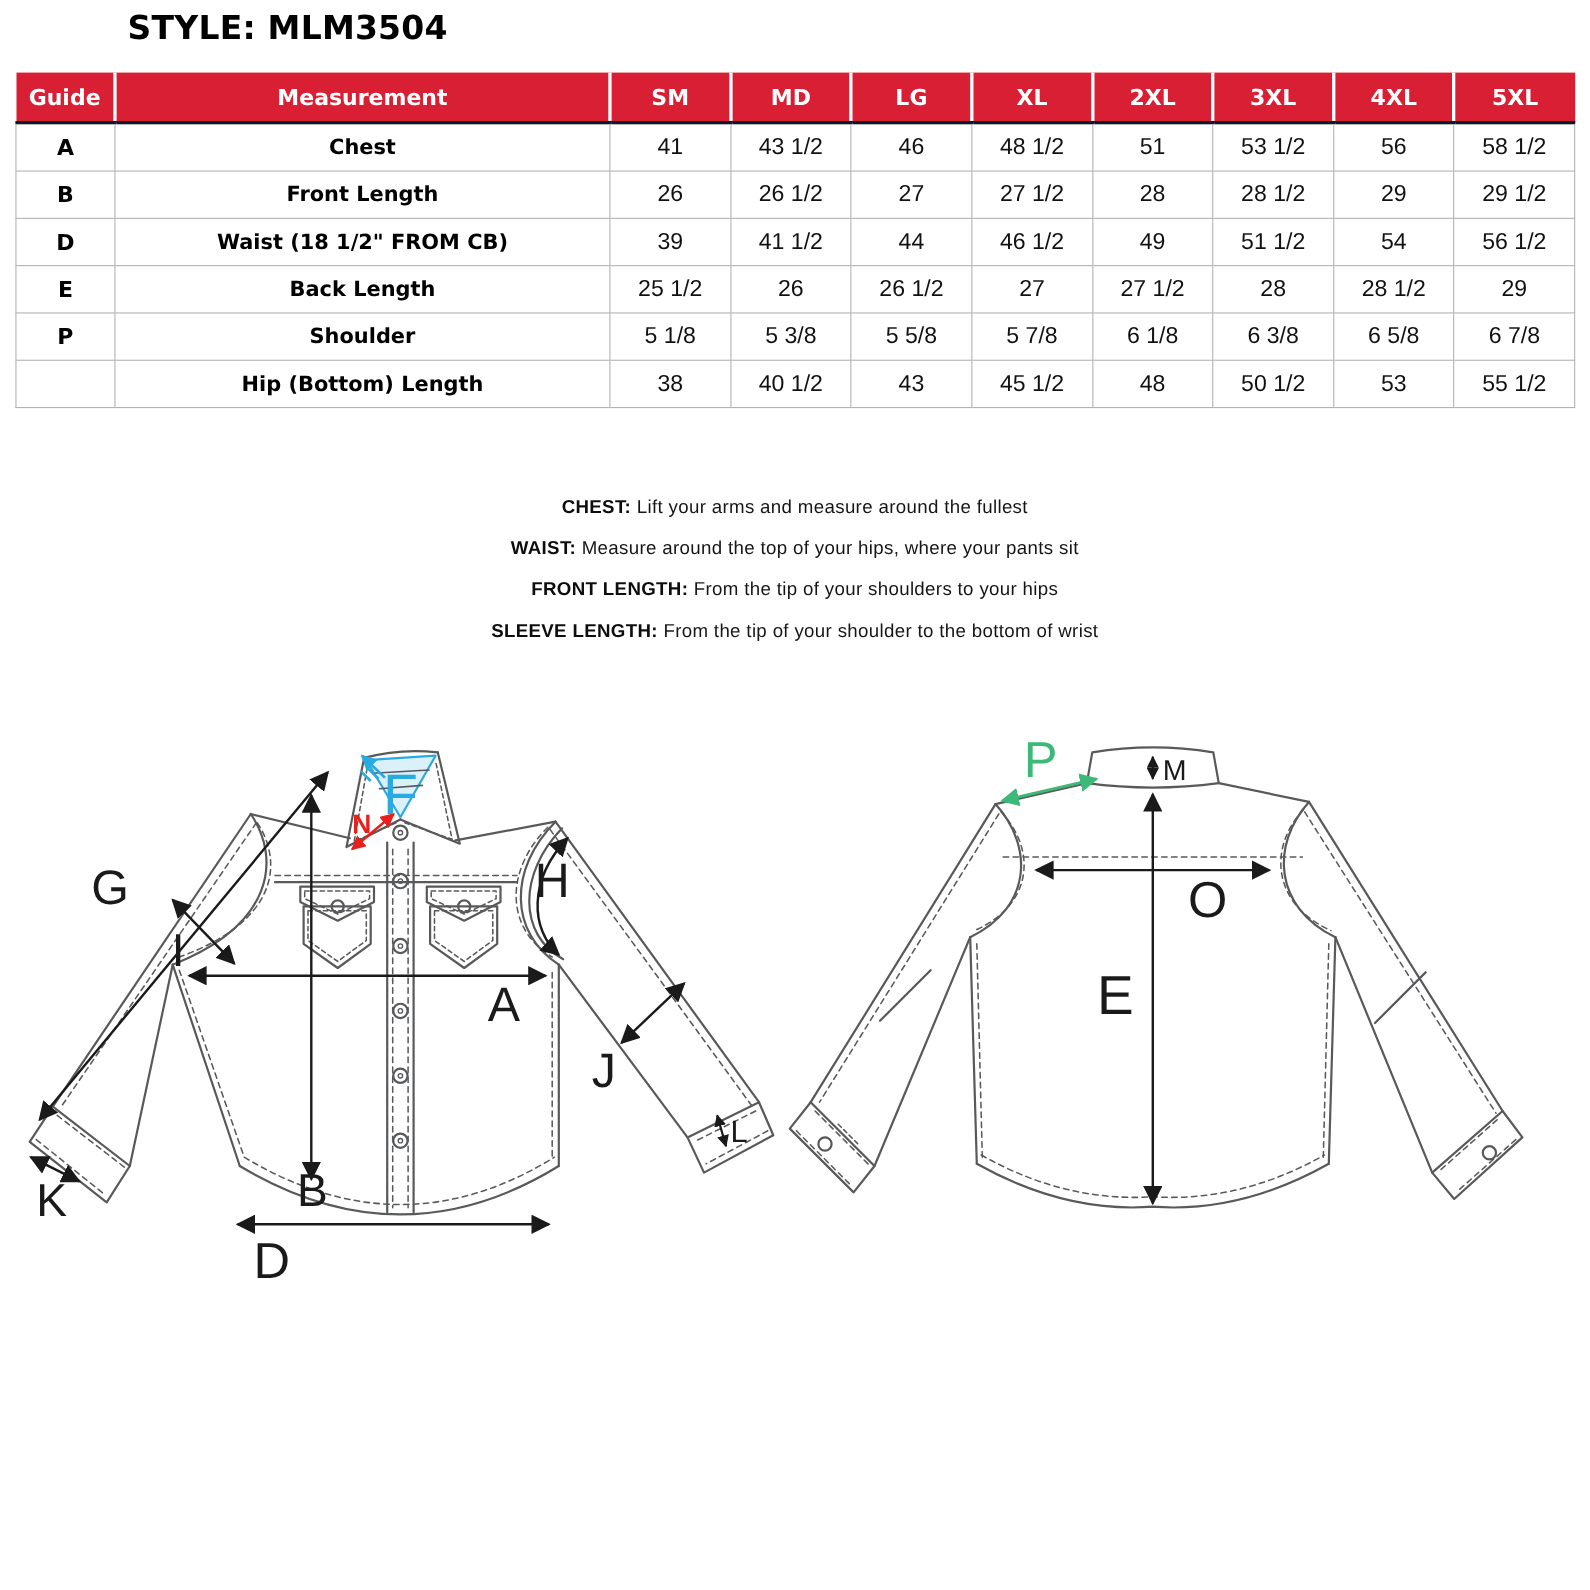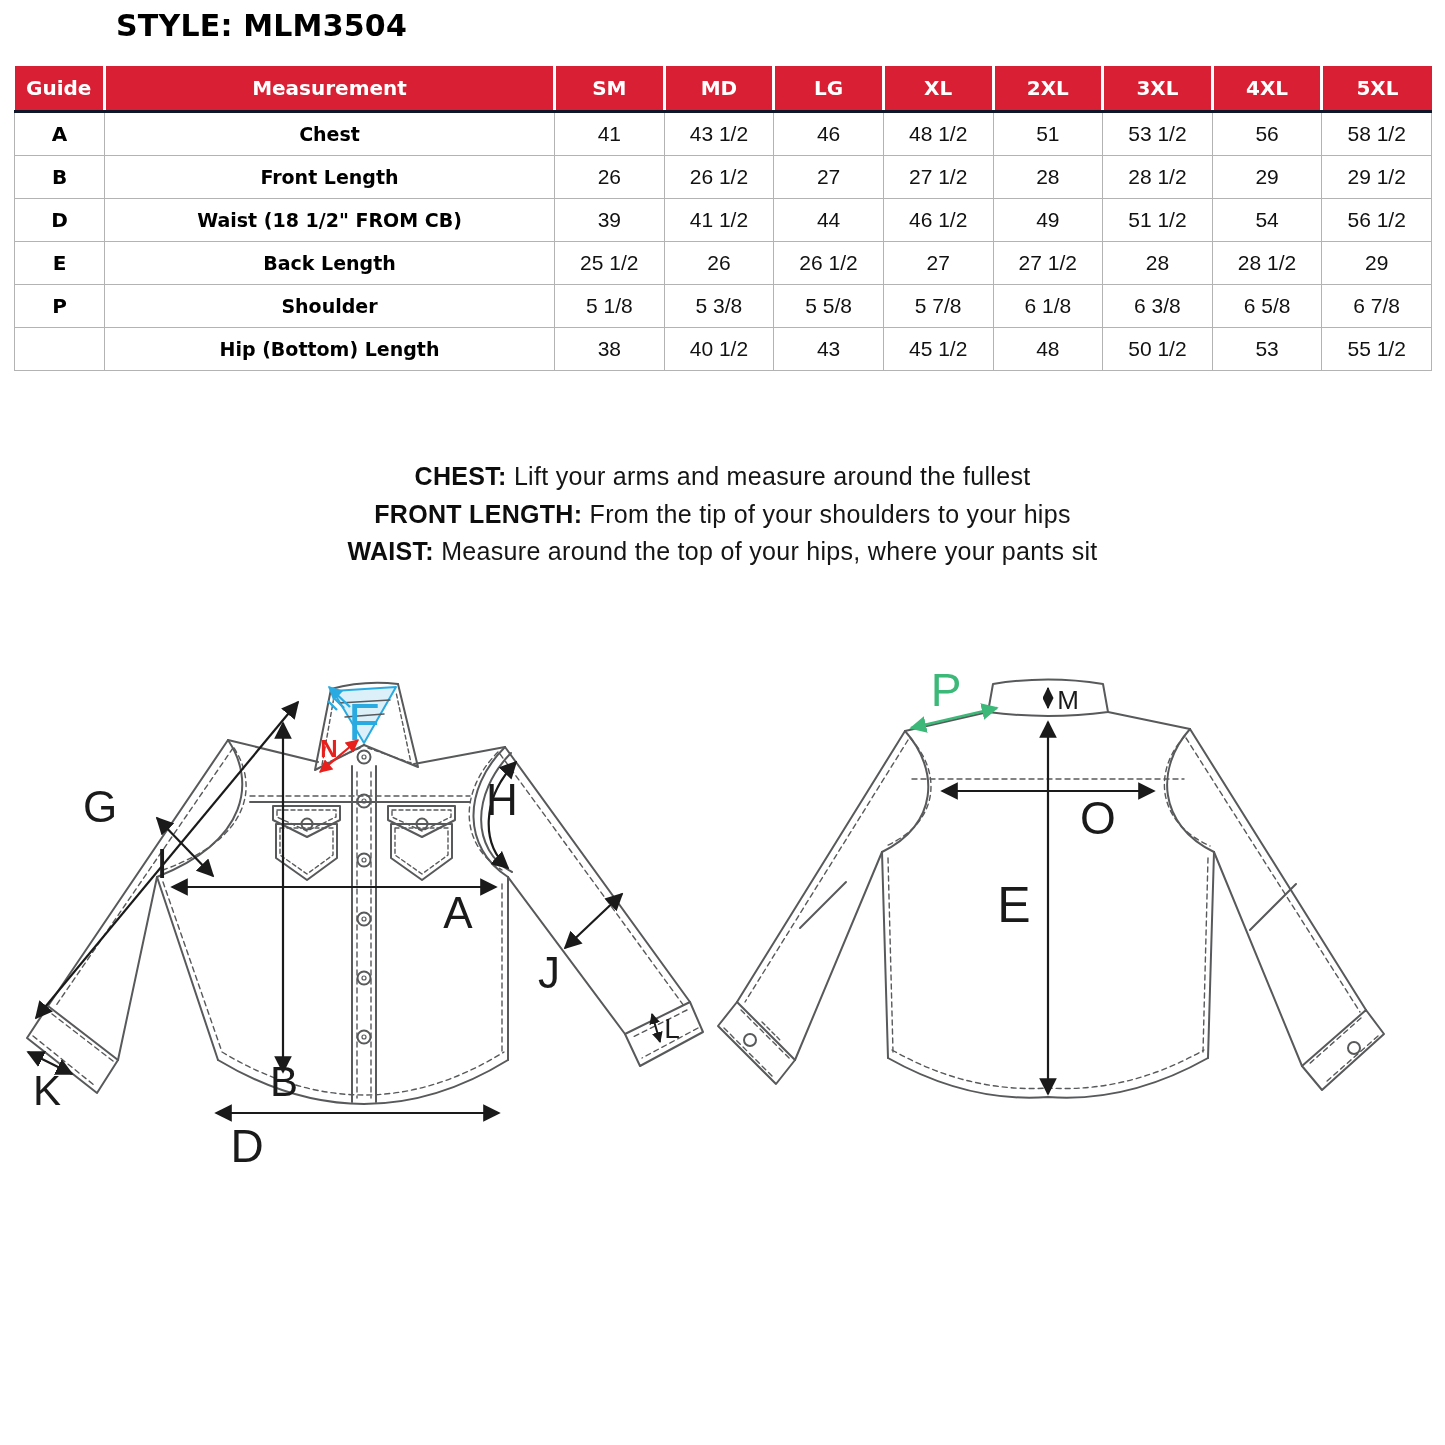--- a/index.html
+++ b/index.html
@@ -27,21 +27,21 @@
   table.size-chart tbody td{
     height:42px;border:1px solid #b3b3b3;background:#fff;
     text-align:center;vertical-align:middle;padding:0;
   }
   td.guide-cell{font-weight:700;font-size:20px;font-family:"DejaVu Sans",sans-serif;}
   td.meas-cell{font-weight:700;font-size:19px;font-family:"DejaVu Sans",sans-serif;}
   td.val-cell{font-weight:400;font-size:21px;font-family:"Liberation Sans",sans-serif;color:#111;}
 
   .instructions{
     position:absolute;left:0;top:442px;width:1445px;text-align:center;
-    font-size:25px;line-height:37.5px;color:#151515;letter-spacing:0.3px;margin-top:16px;
+    font-size:17px;line-height:37.5px;color:#151515;letter-spacing:0.3px;
   }
   .instructions b{font-weight:700;color:#0d0d0d;}
 
   .diagram-wrap{position:absolute;left:0;top:650px;width:1445px;height:650px;}
   svg text.lbl{font-family:"Liberation Sans",sans-serif;fill:#1a1a1a;}
 </style>
 </head>
 <body>
 
 <div class="page-title">STYLE: MLM3504</div>
@@ -144,22 +144,23 @@
         <td class="val-cell">48</td>
         <td class="val-cell">50 1/2</td>
         <td class="val-cell">53</td>
         <td class="val-cell">55 1/2</td>
       </tr>
     </tbody>
 </table>
 
 <div class="instructions" id="instr-block">
     <div><b>CHEST:</b><span> Lift your arms and measure around the fullest</span></div>
+    <div><b>WAIST:</b><span> Measure around the top of  your hips, where your pants sit</span></div>
     <div><b>FRONT LENGTH:</b><span> From the tip of your shoulders to your hips</span></div>
-    <div><b>WAIST:</b><span> Measure around the top of  your hips, where your pants sit</span></div>
+    <div><b>SLEEVE LENGTH:</b><span> From the tip of your shoulder to the bottom of wrist</span></div>
   </div>
 
 <div class="diagram-wrap">
 <svg width="1445" height="650" viewBox="0 650 1445 650" xmlns="http://www.w3.org/2000/svg">
   <defs>
     <marker id="mk-b" viewBox="0 0 10 10" refX="9" refY="5" markerWidth="8" markerHeight="8" orient="auto-start-reverse">
           <path d="M0,0 L10,5 L0,10 Z" fill="#1a1a1a"></path>
         </marker>
     <marker id="mk-bs" viewBox="0 0 10 10" refX="9" refY="5" markerWidth="5.5" markerHeight="5.5" orient="auto-start-reverse">
           <path d="M0,0 L10,5 L0,10 Z" fill="#1a1a1a"></path>

